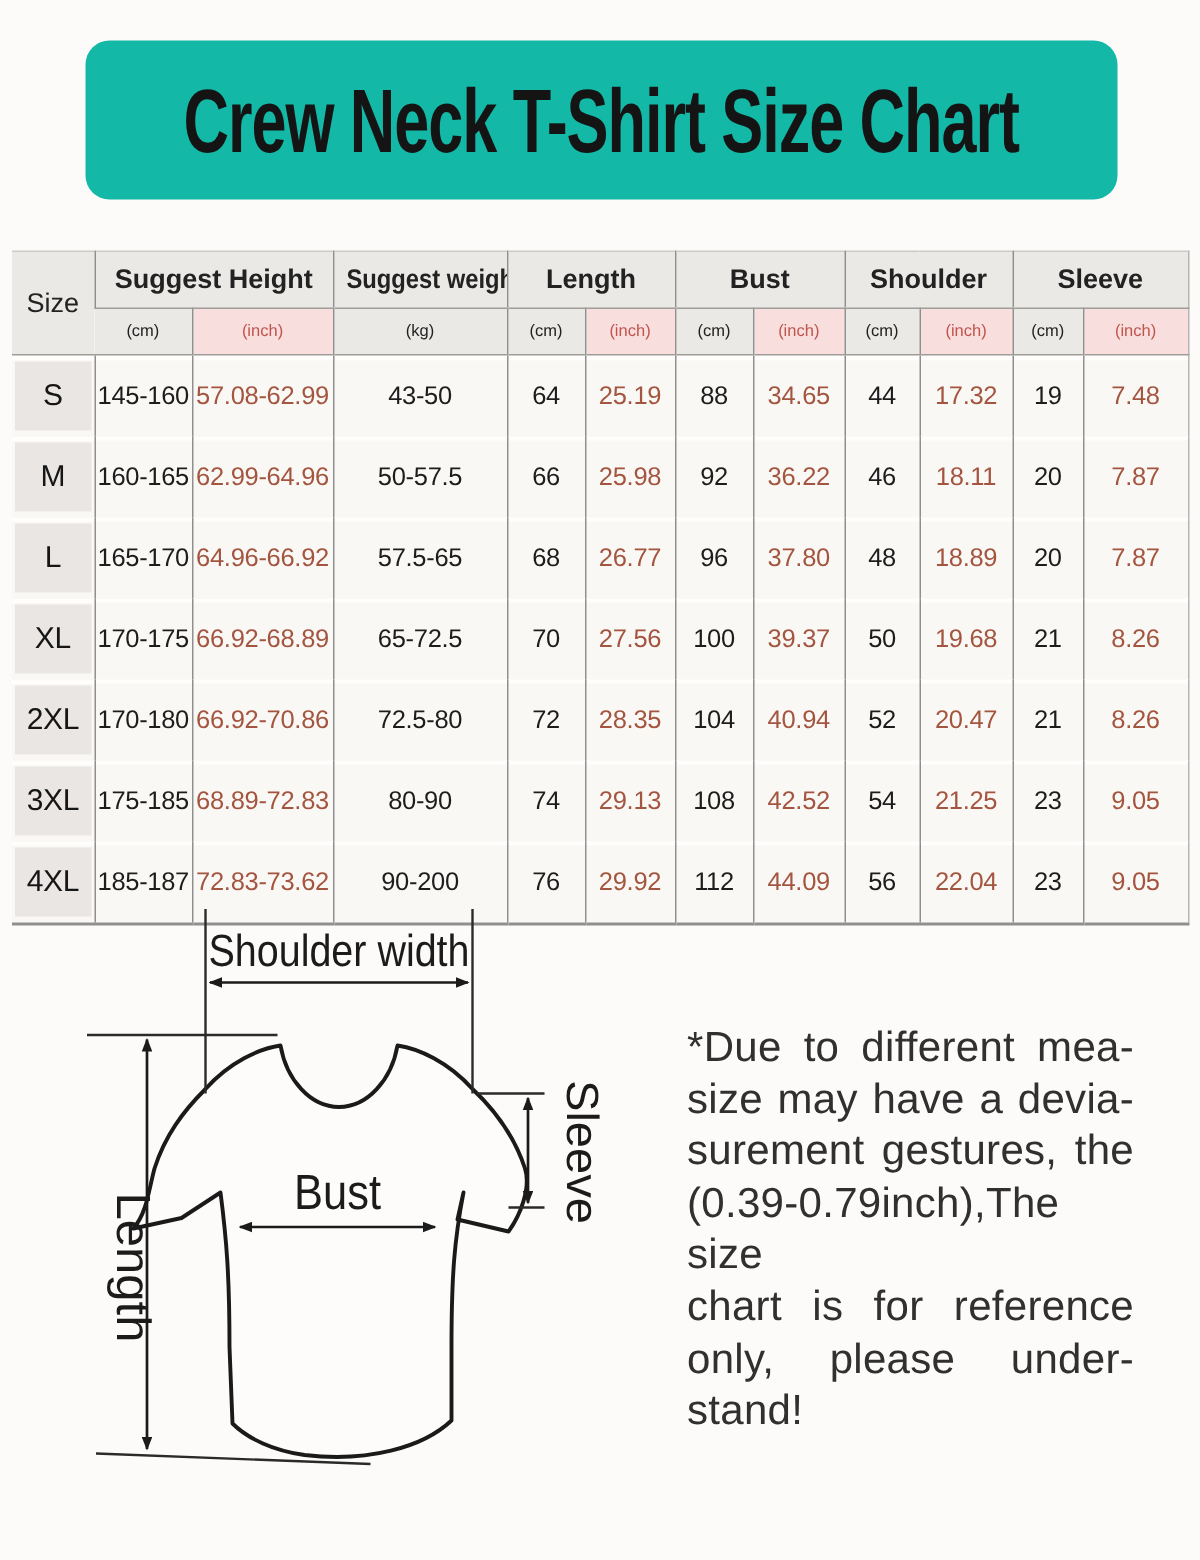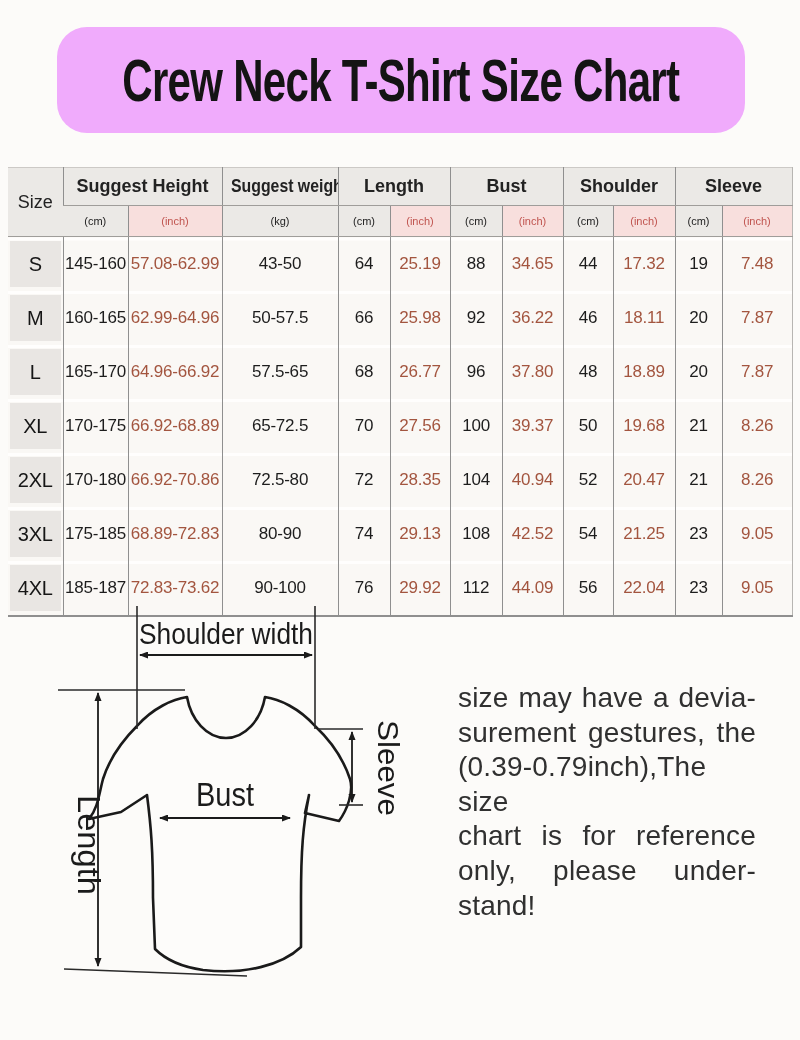--- a/index.html
+++ b/index.html
@@ -7,21 +7,21 @@
   body {
     position:relative;
     background:#fcfbf9;
     font-family:"Liberation Sans", sans-serif;
     overflow:hidden;
   }
 
   
   .banner {
     position:absolute; left:57px; top:27px; width:688px; height:106px;
-    background:#f0abfc; border-radius:30px;
+    background:#14b8a6; border-radius:16px;
     display:flex; align-items:center; justify-content:center;
   }
   .banner .title-text {
     display:inline-block; white-space:nowrap;
     font-size:60px; font-weight:700; color:#141414;
     transform:scaleX(0.70); transform-origin:center;
     letter-spacing:-1px;
   }
 
   
@@ -221,21 +221,21 @@
           <td>23</td>
           <td class="inch">9.05</td>
         </tr>
 
         <tr>
           <td class="size-col">
             <span class="size-chip">4XL</span>
           </td>
           <td>185-187</td>
           <td class="inch">72.83-73.62</td>
-          <td>90-100</td>
+          <td>90-200</td>
           <td>76</td>
           <td class="inch">29.92</td>
           <td>112</td>
           <td class="inch">44.09</td>
           <td>56</td>
           <td class="inch">22.04</td>
           <td>23</td>
           <td class="inch">9.05</td>
         </tr>
       </tbody>
@@ -286,20 +286,21 @@
 
     <line x1="278" y1="131" x2="323" y2="131" stroke="#2a2a2a" stroke-width="1.6"></line>
     <line x1="299" y1="207" x2="323" y2="207" stroke="#2a2a2a" stroke-width="1.6"></line>
     <line x1="312" y1="134" x2="312" y2="204" stroke="#1b1b1b" stroke-width="1.8" marker-start="url(#ah-start)" marker-end="url(#ah-end)"></line>
     <text class="diag-label" x="338" y="170" font-size="30" text-anchor="middle" textLength="96" lengthAdjust="spacingAndGlyphs" transform="rotate(90 338 170)">Sleeve</text>
   </svg>
 </div>
 
 <div class="note">
 
+    <div class="note-line">*Due to different mea-</div>
 
     <div class="note-line">size may have a devia-</div>
 
     <div class="note-line">surement gestures, the</div>
 
 
     <div class="note-line">(0.39-0.79inch),The size</div>
 
     <div class="note-line">chart is for reference</div>
 

